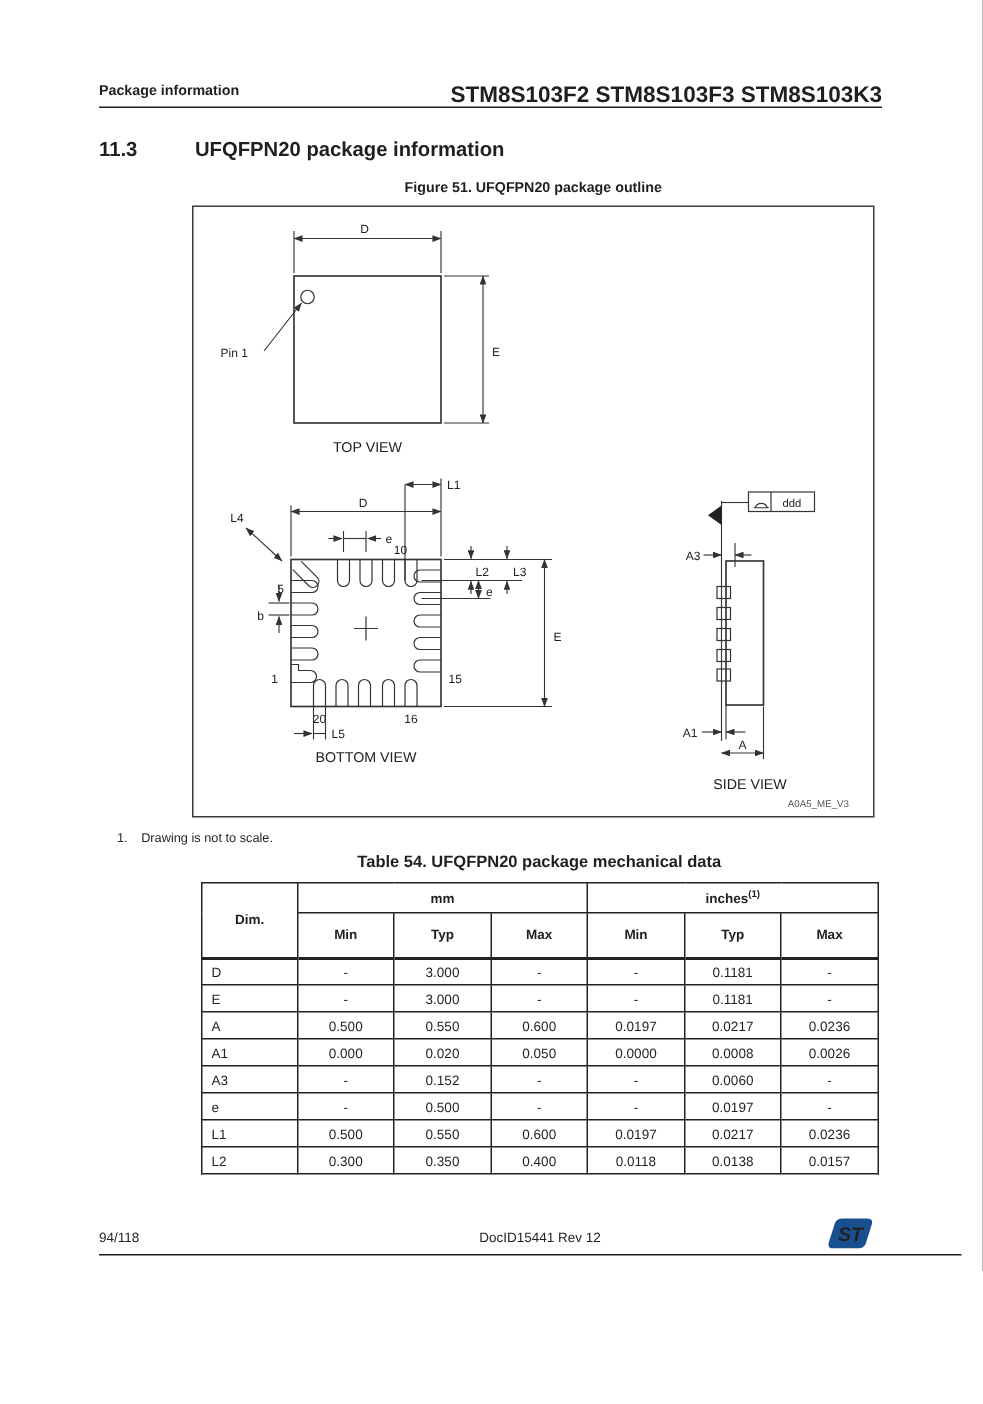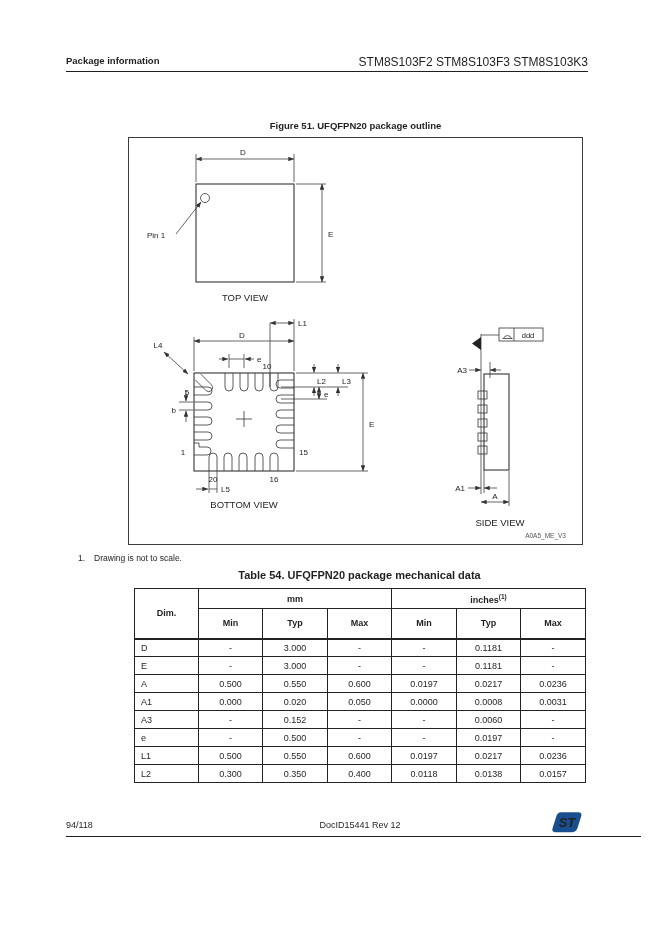--- a/index.html
+++ b/index.html
@@ -5,21 +5,21 @@
   html,body { margin:0; padding:0; background:#888; }
   .page {
     position:relative; width:655px; height:936px; margin:0 auto;
     background:#ffffff; overflow:hidden;
     font-family:"Liberation Sans", sans-serif; color:#1f1f1f;
   }
   .abs { position:absolute; }
 
   
   .hdr-left  { left:66px; top:55px; font-size:9.5px; font-weight:bold; }
-  .hdr-right { right:67px; top:55px; font-size:12px; font-weight:normal; }
+  .hdr-right { right:67px; top:55px; font-size:15px; font-weight:bold; }
   .hdr-rule  { left:66px; top:71px; width:522px; height:0; border-top:1.3px solid #1f1f1f; }
 
   
   .section { left:66px; top:92px; font-size:13.5px; font-weight:bold; }
   .section .num { display:inline-block; width:64px; }
 
   
   .fig-title { left:128px; top:120px; width:455px; text-align:center; font-size:9.5px; font-weight:bold; }
   .fig-box   { left:128px; top:137px; width:453px; height:406px; border:1px solid #3c3c3c; }
   .note { left:78px; top:553px; font-size:8.5px; }
@@ -71,20 +71,23 @@
 </style>
 </head>
 <body>
 
 <div class="page">
 
   <div class="abs hdr-left">Package information</div>
   <div class="abs hdr-right">STM8S103F2 STM8S103F3 STM8S103K3</div>
   <div class="abs hdr-rule"></div>
 
+  <div class="abs section">
+    <span class="num">11.3</span><span>UFQFPN20 package information</span>
+  </div>
 
   <div class="abs fig-title">Figure 51. UFQFPN20 package outline</div>
 
   <div class="abs fig-box">
     <svg width="453" height="406" viewBox="0 0 453 406">
       <defs>
         <marker id="ar" viewBox="0 0 8 6" refX="7.6" refY="3" markerWidth="8" markerHeight="6" orient="auto-start-reverse">
           <path d="M0,0 L8,3 L0,6 Z" fill="#333"></path>
         </marker>
       </defs>
@@ -316,21 +319,21 @@
           <td>0.0217</td>
           <td>0.0236</td>
       </tr>
       <tr>
         <td class="dimcol">A1</td>
         <td>0.000</td>
           <td>0.020</td>
           <td>0.050</td>
         <td>0.0000</td>
           <td>0.0008</td>
-          <td>0.0031</td>
+          <td>0.0026</td>
       </tr>
       <tr>
         <td class="dimcol">A3</td>
         <td>-</td>
           <td>0.152</td>
           <td>-</td>
         <td>-</td>
           <td>0.0060</td>
           <td>-</td>
       </tr>

